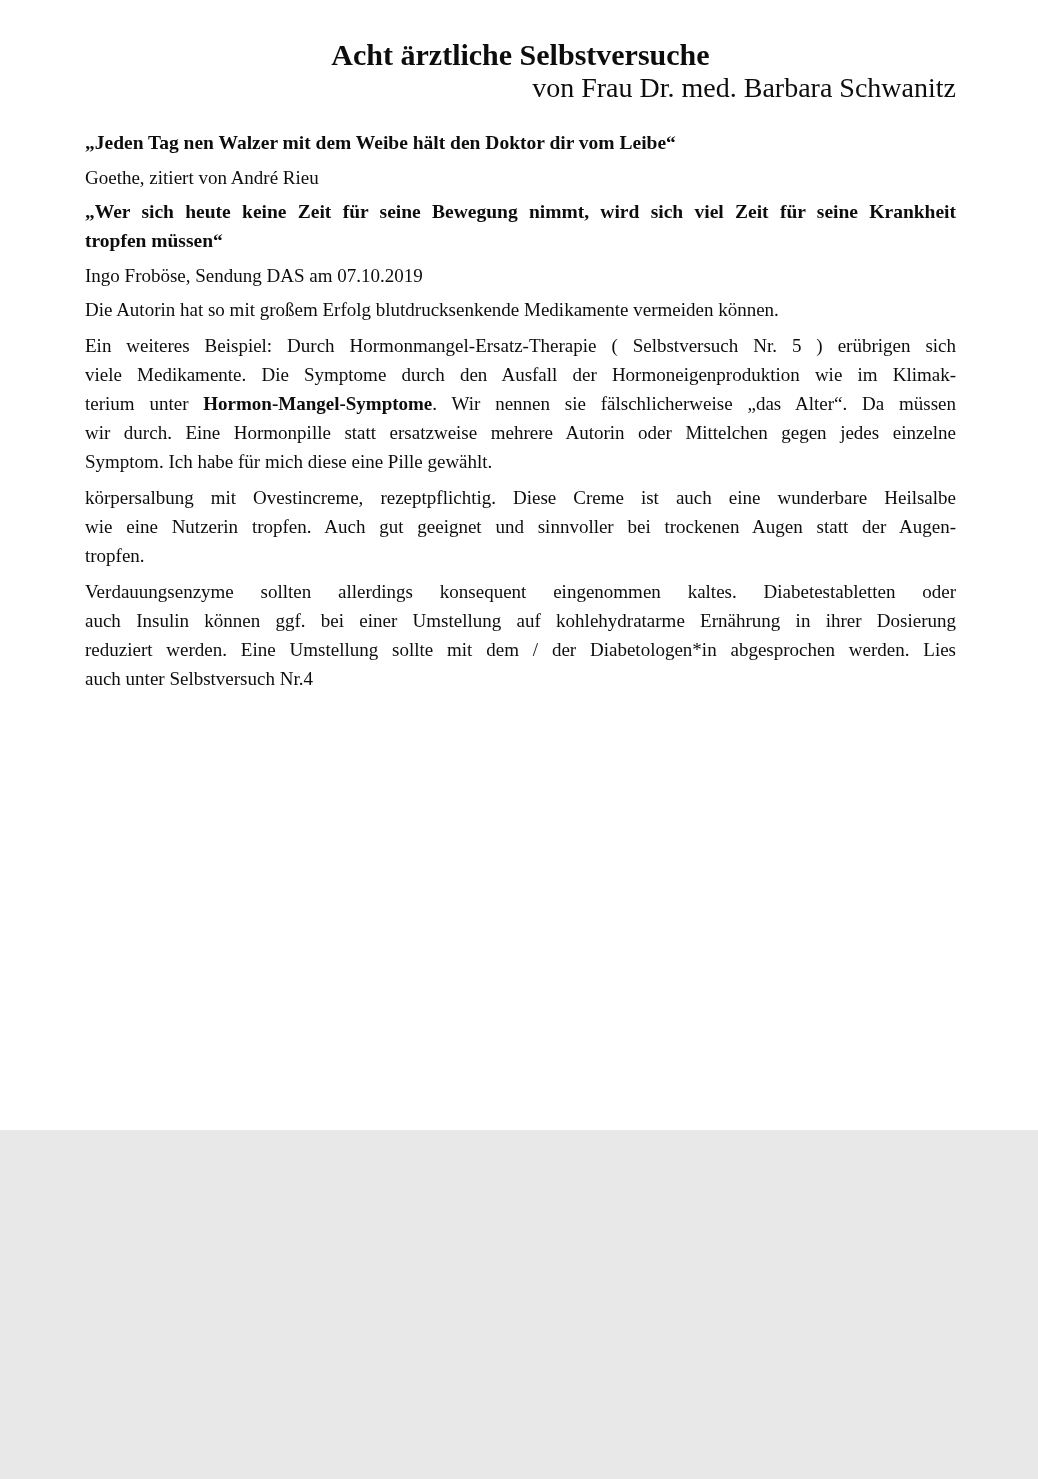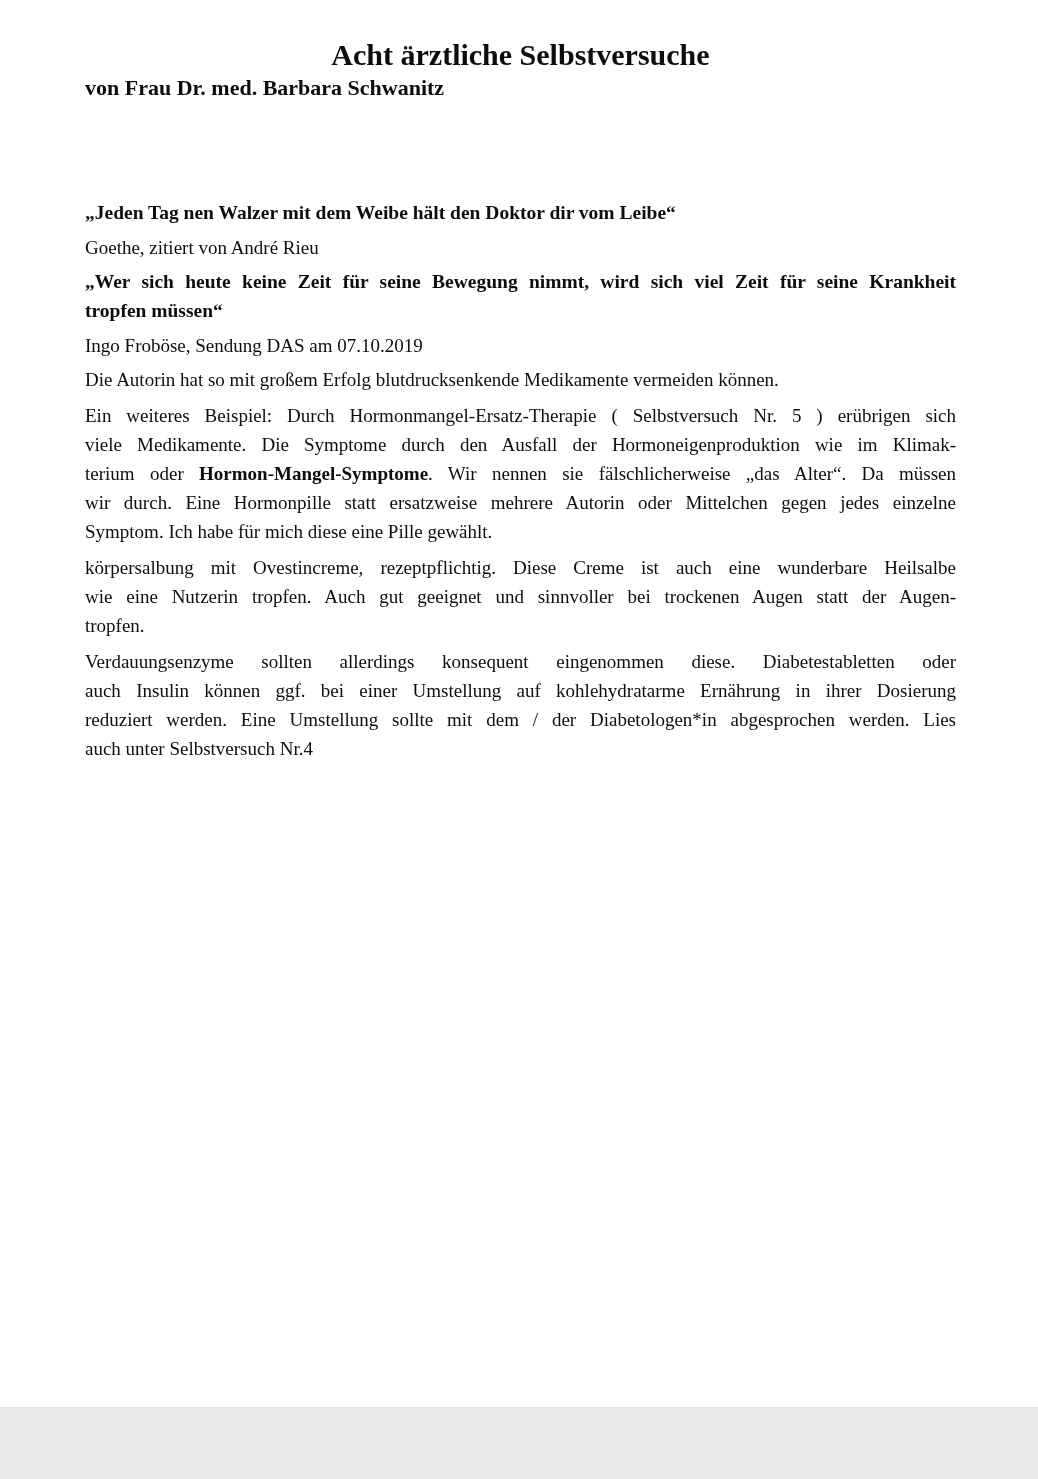--- a/index.html
+++ b/index.html
@@ -1,46 +1,46 @@
 <!DOCTYPE html>
 <html lang="de"><head>
 <meta charset="utf-8">
 <style>
   html, body { margin: 0; padding: 0; background: #e8e8e8; }
   .page {
     position: relative;
     width: 1038px;
-    height: 1407px;
+    height: 1130px;
     margin: 0 auto;
     background: #ffffff;
     overflow: hidden;
     font-family: "Liberation Serif", "DejaVu Serif", serif;
     color: #0d0d0d;
   }
   .content {
     position: absolute;
     left: 85px;
     top: 0;
     width: 871px;
   }
   .doc-title {
     margin-top: 36px;
     font-size: 30px;
     font-weight: bold;
     text-align: center;
     line-height: 38px;
   }
   .doc-subtitle {
-    font-size: 22px;
-    font-weight: bold;
-    text-align: left;
+    font-size: 28px;
+    font-weight: normal;
+    text-align: right;
     line-height: 28px;
   }
   .body-blocks {
-    margin-top: 96px;
+    margin-top: 26px;
     font-size: 19px;
     line-height: 29px;
   }
   .block { margin: 0 0 7px 0; }
   .block.quote {
     font-weight: bold;
     font-size: 19.5px;
     margin-bottom: 6px;
   }
   .block.attribution {
@@ -93,31 +93,31 @@
         </div>
         <div class="block attribution">
           <div class="line"><span>Ingo Froböse, Sendung DAS am 07.10.2019</span></div>
         </div>
         <div class="block paragraph">
           <div class="line"><span>Die Autorin hat so mit großem Erfolg blutdrucksenkende Medikamente vermeiden können.</span></div>
         </div>
         <div class="block paragraph">
           <div class="line fill"><span>Ein weiteres Beispiel: Durch Hormonmangel-Ersatz-Therapie ( Selbstversuch Nr. 5 ) erübrigen sich</span></div>
           <div class="line fill"><span>viele Medikamente. Die Symptome durch den Ausfall der Hormoneigenproduktion wie im Klimak-</span></div>
-          <div class="line fill"><span>terium oder </span><span class="b">Hormon-Mangel-Symptome</span><span>. Wir nennen sie fälschlicherweise „das Alter“. Da müssen</span></div>
+          <div class="line fill"><span>terium unter </span><span class="b">Hormon-Mangel-Symptome</span><span>. Wir nennen sie fälschlicherweise „das Alter“. Da müssen</span></div>
           <div class="line fill"><span>wir durch. Eine Hormonpille statt ersatzweise mehrere Autorin oder Mittelchen gegen jedes einzelne</span></div>
           <div class="line"><span>Symptom. Ich habe für mich diese eine Pille gewählt.</span></div>
         </div>
         <div class="block paragraph">
           <div class="line fill"><span>körpersalbung mit Ovestincreme, rezeptpflichtig. Diese Creme ist auch eine wunderbare Heilsalbe</span></div>
           <div class="line fill"><span>wie eine Nutzerin tropfen. Auch gut geeignet und sinnvoller bei trockenen Augen statt der Augen-</span></div>
           <div class="line"><span>tropfen.</span></div>
         </div>
         <div class="block paragraph">
-          <div class="line fill"><span>Verdauungsenzyme sollten allerdings konsequent eingenommen diese. Diabetestabletten oder</span></div>
+          <div class="line fill"><span>Verdauungsenzyme sollten allerdings konsequent eingenommen kaltes. Diabetestabletten oder</span></div>
           <div class="line fill"><span>auch Insulin können ggf. bei einer Umstellung auf kohlehydratarme Ernährung in ihrer Dosierung</span></div>
           <div class="line fill"><span>reduziert werden. Eine Umstellung sollte mit dem / der Diabetologen*in abgesprochen werden. Lies</span></div>
           <div class="line"><span>auch unter Selbstversuch Nr.4</span></div>
         </div>
       </div>
   </div>
 
   <div class="page-footer">Seite 10</div>
 
   <div class="watermark">© www.fuss-probleme.de</div>

